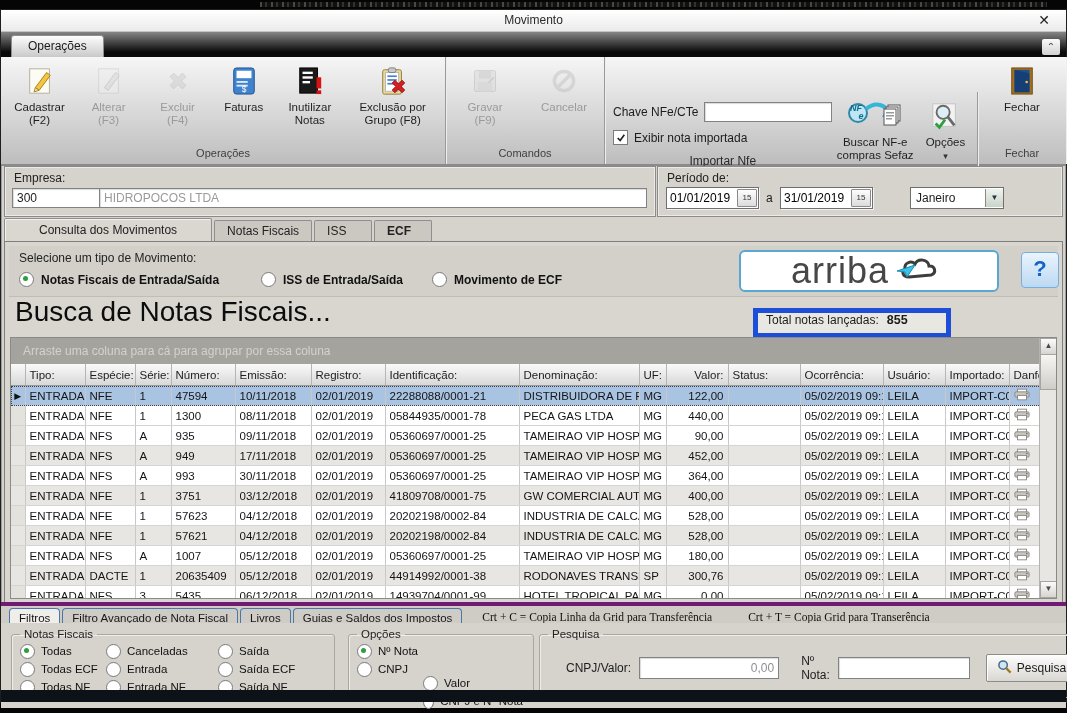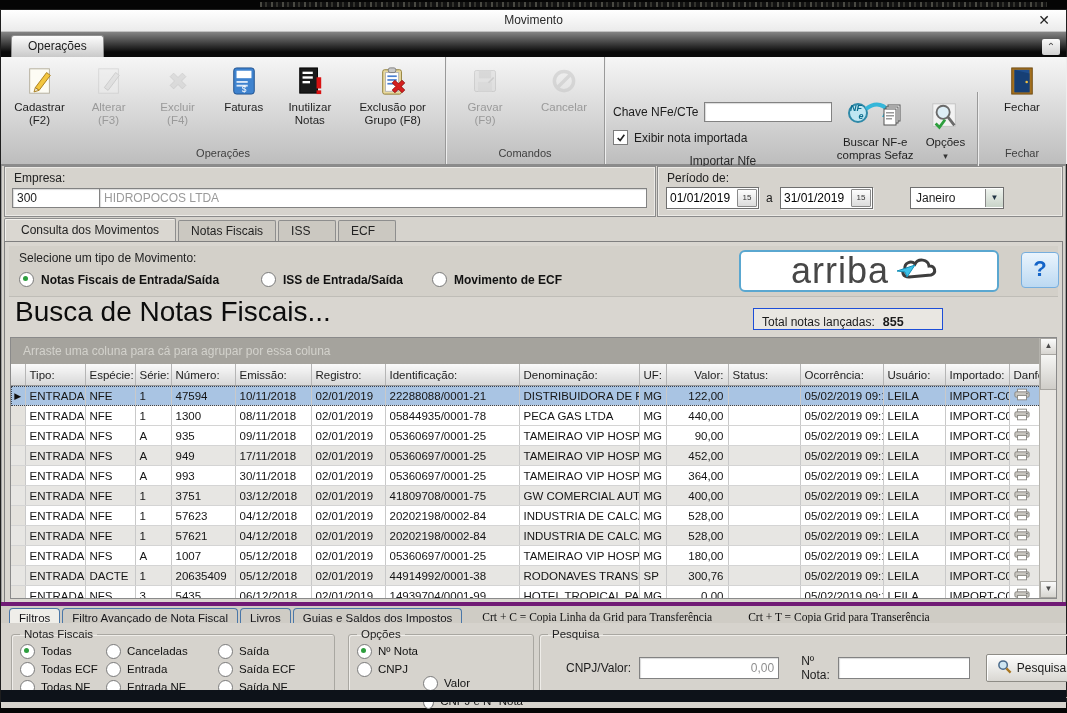--- a/index.html
+++ b/index.html
@@ -65,22 +65,22 @@
   .selrow .slabel{position:absolute;top:5px;left:10px;color:#222;}
   .radio{width:13px;height:13px;border-radius:50%;background:#fff;border:1px solid #7a7a7a;display:inline-block;position:relative;vertical-align:-2px;}
   .radio.sel::after{content:"";position:absolute;left:3px;top:3px;width:5px;height:5px;border-radius:50%;background:#2e9e3e;}
   .ropt{position:absolute;top:26px;display:flex;align-items:center;gap:7px;font-weight:bold;color:#111;}
   .logo{position:absolute;top:8px;left:734px;width:256px;height:38px;background:#fff;border:2px solid #5aa7d0;border-radius:6px;
     display:flex;align-items:center;justify-content:center;gap:6px;}
   .logo .ltext{font-size:36px;font-weight:normal;color:#474747;letter-spacing:1px;line-height:30px;}
   .helpbtn{position:absolute;top:10px;left:1016px;width:36px;height:34px;background:linear-gradient(#eaf4fd,#bcd9f2);
     border:1px solid #76aede;border-radius:4px;color:#1464c8;font-size:22px;font-weight:bold;text-align:center;line-height:32px;}
   .busca-title{position:absolute;top:54px;left:10px;font-size:28px;color:#0c0c0c;letter-spacing:0;}
-  .totalbox{position:absolute;top:66px;left:748px;width:172px;height:20px;background:#e9e7e2;border:1px solid #1d4ed8;
-    display:flex;align-items:flex-end;padding:0 8px;gap:8px;}
+  .totalbox{position:absolute;top:66px;left:748px;width:172px;height:20px;background:#e9e7e2;border:5px solid #1d4ed8;
+    display:flex;align-items:flex-start;padding:0 8px;gap:8px;}
   .totalbox b{font-size:12.5px;}
   
   .grid{position:absolute;top:95px;left:5px;right:5px;bottom:3px;background:#fff;border:1px solid #8a8a8a;overflow:hidden;}
   .groupbar{position:absolute;top:0;left:0;right:16px;height:26px;background:#a5a39d;color:#d3d2cc;
     font-size:12px;line-height:26px;padding-left:12px;border-bottom:1px solid #8f8d87;}
   .gridtable{position:absolute;top:26px;left:0;table-layout:fixed;border-collapse:collapse;font-size:11.5px;}
   .gridtable th{background:linear-gradient(#fafafa,#d8d8d8);border-right:1px solid #b5b5b5;border-bottom:1px solid #9a9a9a;
     font-weight:normal;text-align:left;padding:3px 4px;height:15px;color:#1d1d1d;white-space:nowrap;overflow:hidden;}
   .gridtable td{border-right:1px solid #c9c9c9;border-bottom:1px solid #d4d4d4;padding:2px 4px;height:15px;
     white-space:nowrap;overflow:hidden;color:#141414;}
@@ -320,24 +320,24 @@
           <span class="calbtn">15</span>
         </span>
         <span class="combo" style="position:absolute;left:252px;top:20px;">
           <span class="cval">Janeiro</span>
           <span class="carrow">▼</span>
         </span>
       </div>
     </div>
 
     <div class="maintabs">
-      <div class="mtab active" style="padding:0 16px;">Consulta dos Movimentos</div>
+      <div class="mtab active" style="padding:0 34px;">Consulta dos Movimentos</div>
       <div class="mtab">Notas Fiscais</div>
       <div class="mtab" style="min-width:32px;">ISS</div>
-      <div class="mtab" style="min-width:32px;">ECF</div>
+      <div class="mtab" style="min-width:32px;font-weight:bold;">ECF</div>
     </div>
 
     <div class="content">
       <div class="selrow">
         <span class="slabel">Selecione um tipo de Movimento:</span>
         <span class="ropt" style="left:10px;">
           <span class="radio sel"></span>
           <span>Notas Fiscais de Entrada/Saída</span>
         </span>
         <span class="ropt" style="left:252px;">

